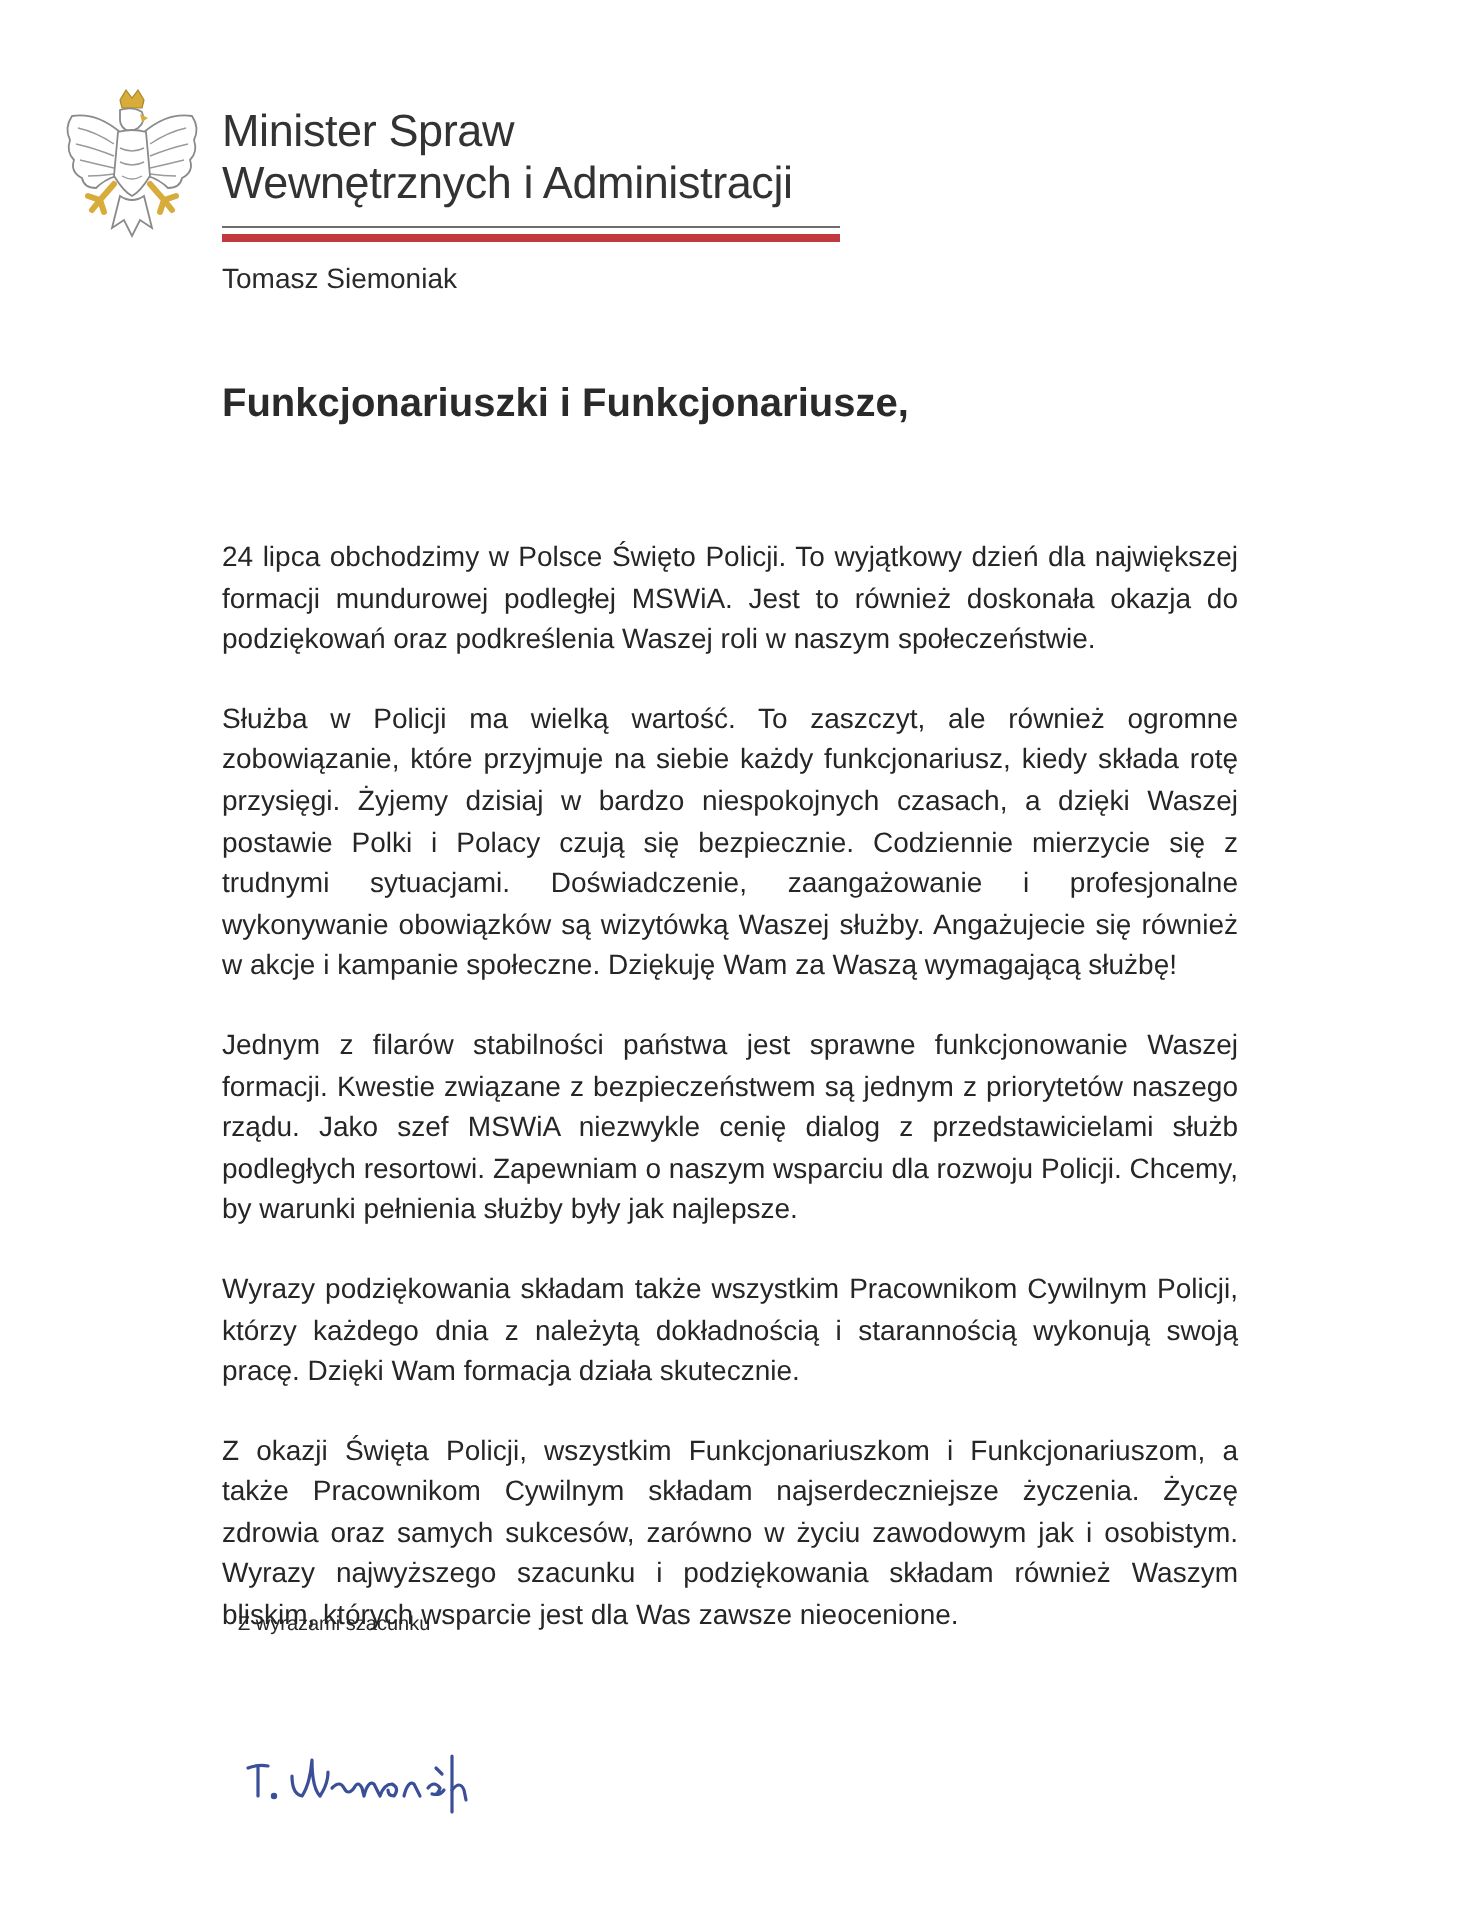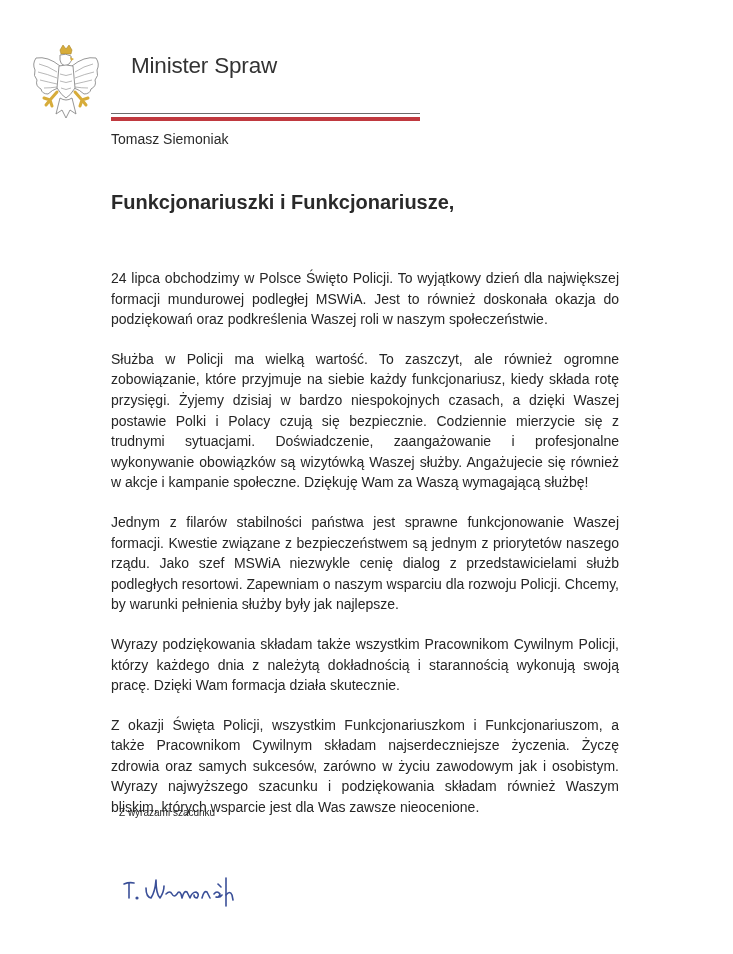--- a/index.html
+++ b/index.html
@@ -31,21 +31,20 @@
     }
     .org-name {
       position: absolute;
       left: 81px;
       top: 9px;
       font-size: 22.5px;
       line-height: 26px;
       color: #333333;
       letter-spacing: -0.2px;
       white-space: nowrap;
-      margin-left: 20px;
     }
     .rule-thin {
       position: absolute;
       left: 81px;
       top: 69px;
       width: 309px;
       height: 1px;
       background: #6c6c6c;
     }
     .rule-red {
@@ -125,20 +124,21 @@
 
     <path d="M30 54 L26 70 L32 66 L36 74 L40 66 L46 70 L42 54 Q36 58 30 54 Z" fill="#ffffff" stroke="#8a8a8a" stroke-width="0.9"></path>
 
     <path d="M27 48 L20 56 L14 54 M20 56 L16 61 M20 56 L22 62" stroke="#d7ac3a" stroke-width="3" fill="none" stroke-linecap="round"></path>
 
     <path d="M45 48 L52 56 L58 54 M52 56 L56 61 M52 56 L50 62" stroke="#d7ac3a" stroke-width="3" fill="none" stroke-linecap="round"></path>
   </svg>
 
   <div class="org-name">
     <div>Minister Spraw</div>
+    <div>Wewnętrznych i Administracji</div>
   </div>
   <div class="rule-thin"></div>
   <div class="rule-red"></div>
 </div>
 
 <div class="minister-name">Tomasz Siemoniak</div>
 
 <div class="salutation">
   <div>Funkcjonariuszki i Funkcjonariusze,</div>
 </div>

